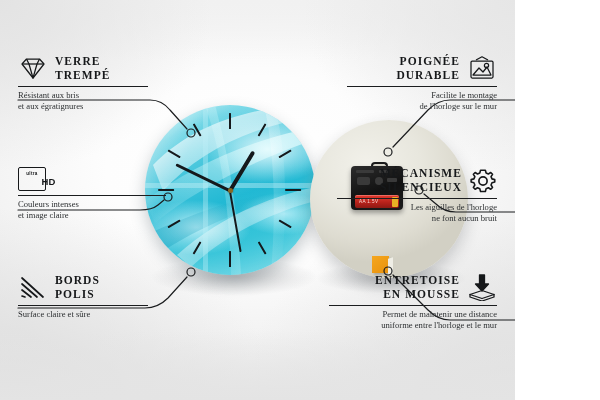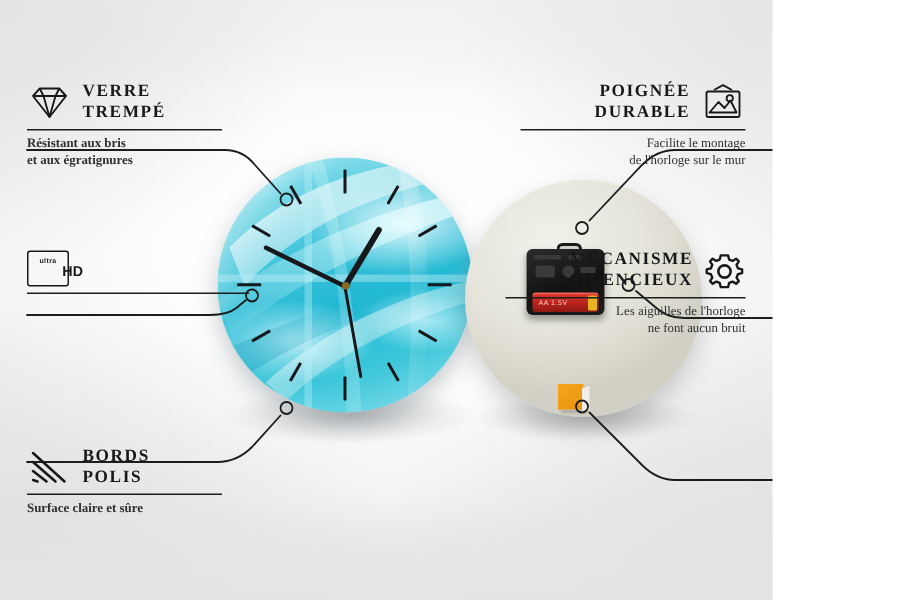--- a/index.html
+++ b/index.html
@@ -36,21 +36,21 @@
     line-height:13.5px;color:#16181a;text-transform:uppercase;
   }
   .feat.left .ttl{text-align:left;}
   .feat.right .ttl{text-align:right;}
   .rule{height:0;border-top:1.15px solid #1b1d1f;margin-top:4px;}
   .desc{
     font-family:"Liberation Serif",serif;
     font-size:8.6px;line-height:11px;color:#2d3032;margin-top:3px;
     white-space:pre-line;
   }
-  .feat.left .desc{text-align:left;font-weight:bold;}
+  .feat.left .desc{text-align:left;}
   .feat.right .desc{text-align:right;}
 
   .ico{flex:0 0 auto;display:block;}
 
   
   .hdbadge{
     width:26px;height:22px;border:1.4px solid #16181a;border-radius:2px;
     display:flex;flex-direction:column;align-items:center;justify-content:center;
     line-height:1;
   }
@@ -218,23 +218,25 @@
   </div>
 
   <div class="feat left" style="left:18px;top:167px;width:148px;">
     <div class="hd">
       <div class="hdbadge ico">
         <span class="u">ultra</span>
         <span class="h">HD</span>
       </div>
     </div>
     <div class="rule"></div>
-  </div>
-
-  <div class="feat left" style="left:18px;top:274px;width:130px;margin-top:24px;">
+    <div class="desc">Couleurs intenses
+et image claire</div>
+  </div>
+
+  <div class="feat left" style="left:18px;top:274px;width:130px;">
     <div class="hd">
       <svg class="ico" width="30" height="25" viewBox="0 0 30 25">
         <g stroke="#16181a" stroke-width="1.7" stroke-linecap="round">
           <line x1="4" y1="3" x2="25" y2="22"></line>
           <line x1="4" y1="9" x2="19" y2="22"></line>
           <line x1="4" y1="15" x2="13" y2="22"></line>
           <line x1="4" y1="21" x2="7" y2="22"></line>
         </g>
       </svg>
       <div class="ttl"><span>BORDS</span><br><span>POLIS</span></div>
@@ -268,14 +270,29 @@
           <path d="M14,1.8 l2.6,0 0.8,3.0 2.4,1.0 2.6,-1.6 1.9,1.9 -1.6,2.6 1.0,2.4 3.0,0.8 0,2.6 -3.0,0.8 -1.0,2.4 1.6,2.6 -1.9,1.9 -2.6,-1.6 -2.4,1.0 -0.8,3.0 -2.6,0 -2.6,0 -0.8,-3.0 -2.4,-1.0 -2.6,1.6 -1.9,-1.9 1.6,-2.6 -1.0,-2.4 -3.0,-0.8 0,-2.6 3.0,-0.8 1.0,-2.4 -1.6,-2.6 1.9,-1.9 2.6,1.6 2.4,-1.0 0.8,-3.0 z" transform="translate(0,0) scale(0.93) translate(1,0.6)"></path>
           <circle cx="14" cy="13" r="4.1"></circle>
         </g>
       </svg>
     </div>
     <div class="rule"></div>
     <div class="desc">Les aiguilles de l'horloge
 ne font aucun bruit</div>
   </div>
 
+  <div class="feat right" style="right:18px;top:274px;width:168px;">
+    <div class="hd">
+      <div class="ttl"><span>ENTRETOISE</span><br><span>EN MOUSSE</span></div>
+      <svg class="ico" width="30" height="27" viewBox="0 0 30 27">
+        <g fill="none" stroke="#16181a" stroke-width="1.3" stroke-linejoin="round" stroke-linecap="round">
+          <path d="M12.5,1 L17.5,1 L17.5,10 L21.5,10 L15,17 L8.5,10 L12.5,10 Z" fill="#16181a"></path>
+          <path d="M15,16.5 L27,20.5 L15,24.5 L3,20.5 Z"></path>
+          <path d="M3,20.5 L3,23 L15,27 L27,23 L27,20.5"></path>
+        </g>
+      </svg>
+    </div>
+    <div class="rule"></div>
+    <div class="desc">Permet de maintenir une distance
+uniforme entre l'horloge et le mur</div>
+  </div>
 
 </div>
 
 </body></html>

